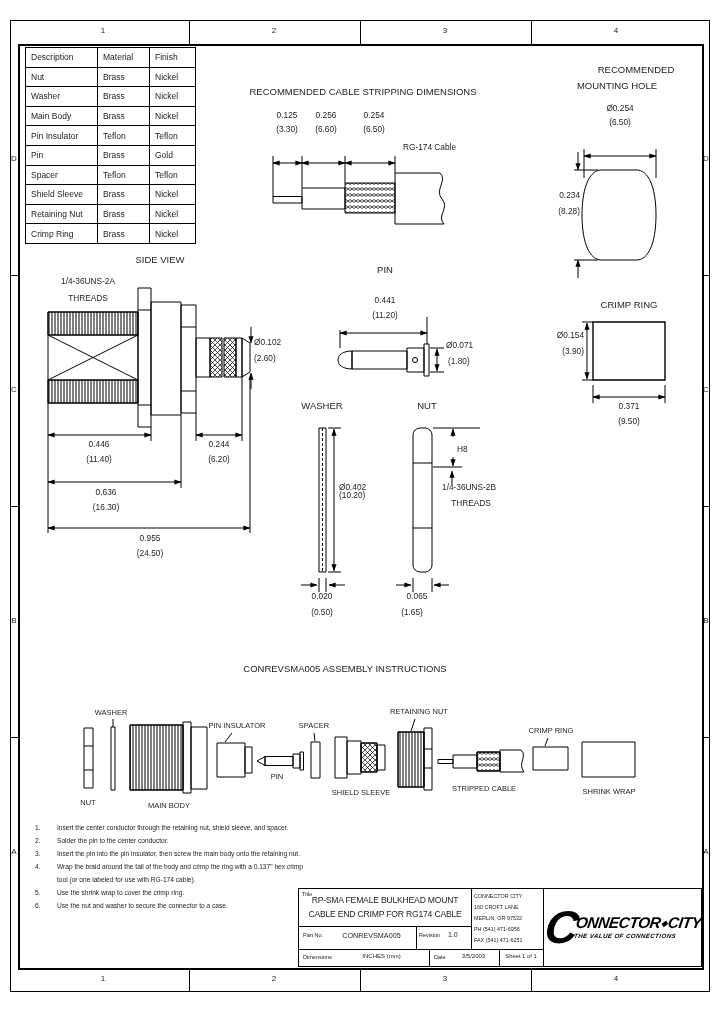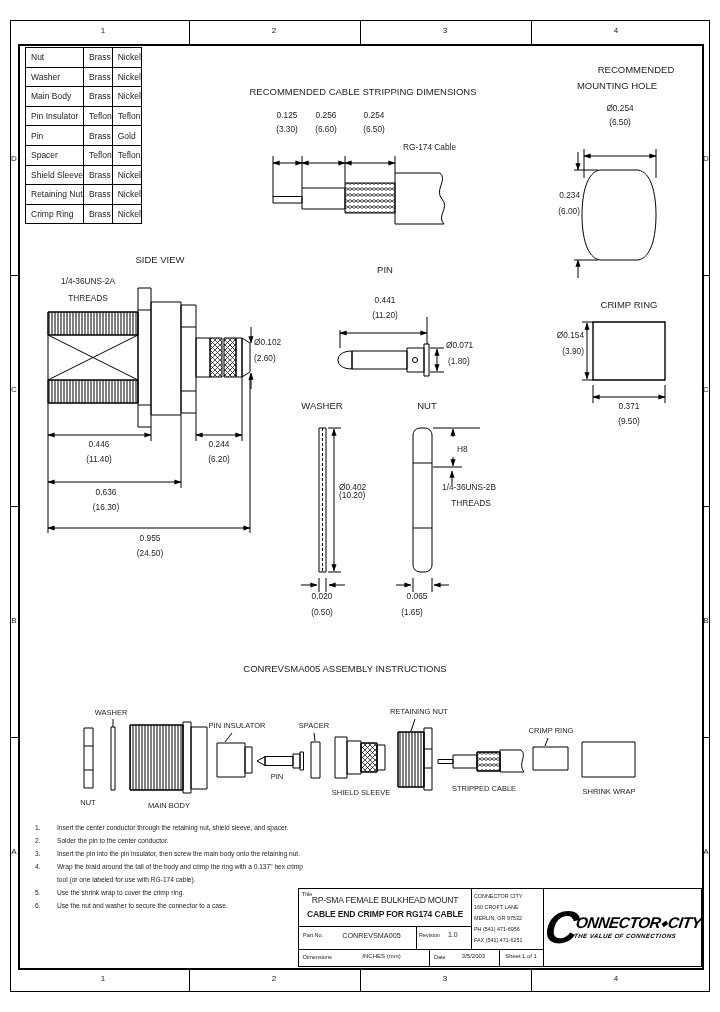--- a/index.html
+++ b/index.html
@@ -68,20 +68,25 @@
 <div class="lbl z c" style="left:14px;top:385px;">C</div>
 <div class="lbl z c" style="left:14px;top:616px;">B</div>
 <div class="lbl z c" style="left:14px;top:847px;">A</div>
 <div class="lbl z c" style="left:706px;top:154px;">D</div>
 <div class="lbl z c" style="left:706px;top:385px;">C</div>
 <div class="lbl z c" style="left:706px;top:616px;">B</div>
 <div class="lbl z c" style="left:706px;top:847px;">A</div>
 
 <table class="mat">
   <tbody>
+      <tr>
+    <td class="c1">Description</td>
+    <td class="c2">Material</td>
+    <td class="c3">Finish</td>
+  </tr>
   <tr>
         <td>Nut</td>
         <td>Brass</td>
         <td>Nickel</td>
       </tr>
   <tr>
         <td>Washer</td>
         <td>Brass</td>
         <td>Nickel</td>
       </tr>
@@ -316,21 +321,21 @@
 <div class="lbl s8 c" style="left:326px;top:124px;">(6.60)</div>
 <div class="lbl s8 c" style="left:374px;top:110px;">0.254</div>
 <div class="lbl s8 c" style="left:374px;top:124px;">(6.50)</div>
 <div class="lbl s8" style="left:403px;top:142px;">RG-174 Cable</div>
 
 <div class="lbl s10 c" style="left:617px;top:64px;margin-left:19px;">RECOMMENDED</div>
 <div class="lbl s10 c" style="left:617px;top:80px;">MOUNTING HOLE</div>
 <div class="lbl s8 c" style="left:620px;top:103px;">Ø0.254</div>
 <div class="lbl s8 c" style="left:620px;top:117px;">(6.50)</div>
 <div class="lbl s8 r" style="left:580px;top:190px;">0.234</div>
-<div class="lbl s8 r" style="left:580px;top:206px;">(6.00)</div>
+<div class="lbl s8 r" style="left:580px;top:206px;">(8.28)</div>
 
 <div class="lbl s10 c" style="left:160px;top:254px;">SIDE VIEW</div>
 <div class="lbl s8 c" style="left:88px;top:276px;">1/4-36UNS-2A</div>
 <div class="lbl s8 c" style="left:88px;top:293px;">THREADS</div>
 <div class="lbl s8" style="left:254px;top:337px;">Ø0.102</div>
 <div class="lbl s8" style="left:254px;top:353px;">(2.60)</div>
 <div class="lbl s8 c" style="left:99px;top:439px;">0.446</div>
 <div class="lbl s8 c" style="left:99px;top:454px;">(11.40)</div>
 <div class="lbl s8 c" style="left:219px;top:439px;">0.244</div>
 <div class="lbl s8 c" style="left:219px;top:454px;">(6.20)</div>
@@ -407,21 +412,21 @@
 <div class="tb">
   <div class="hline" style="left:0;top:37px;width:172px;"></div>
   <div class="hline" style="left:0;top:60px;width:244px;"></div>
   <div class="vline" style="left:172px;top:0;height:60px;"></div>
   <div class="vline" style="left:117px;top:37px;height:23px;"></div>
   <div class="vline" style="left:130px;top:60px;height:17px;"></div>
   <div class="vline" style="left:200px;top:60px;height:17px;"></div>
 
   <div class="cell-lbl" style="left:3px;top:2px;">Title</div>
   <div class="lbl" style="left:0;top:6px;width:172px;text-align:center;font-size:8.6px;letter-spacing:-0.2px;">RP-SMA FEMALE BULKHEAD MOUNT</div>
-  <div class="lbl" style="left:0;top:20px;width:172px;text-align:center;font-size:8.6px;letter-spacing:-0.2px;font-weight:bold;">CABLE END CRIMP FOR RG174 CABLE</div>
+  <div class="lbl" style="left:0;top:20px;width:172px;text-align:center;font-size:8.6px;letter-spacing:-0.2px;">CABLE END CRIMP FOR RG174 CABLE</div>
 
   <div class="cell-lbl" style="left:4px;top:43px;">Part No.</div>
   <div class="lbl" style="left:28px;top:42px;width:89px;text-align:center;font-size:7.2px;">CONREVSMA005</div>
   <div class="cell-lbl" style="left:120px;top:43px;">Revision</div>
   <div class="lbl" style="left:149px;top:42px;font-size:7px;">1.0</div>
 
   <div class="lbl" style="left:175px;top:2px;width:67px;font-size:5.4px;line-height:10.9px;">
     <div>CONNECTOR CITY</div>
     <div>160 CROFT LANE</div>
     <div>MERLIN, OR 97532</div>

